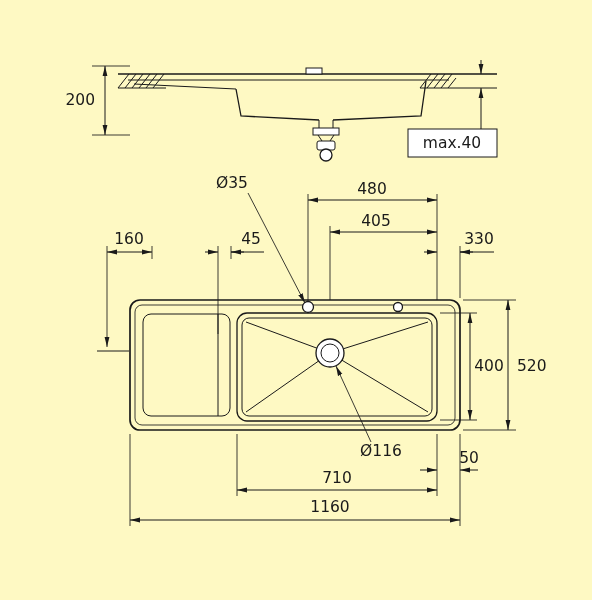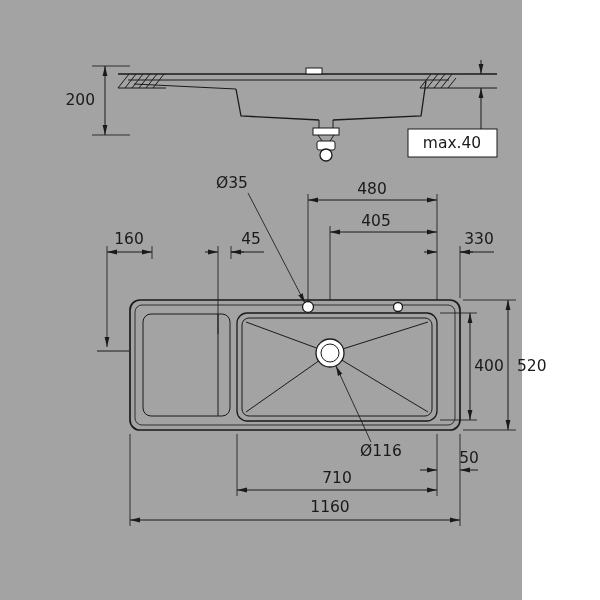--- a/index.html
+++ b/index.html
@@ -2,21 +2,21 @@
 <html><head>
 <meta charset="utf-8">
 <style>
   html,body{margin:0;padding:0;}
   body{
     width:600px;height:600px;
     background:#ffffff;
     font-family:"DejaVu Sans", sans-serif;
     overflow:hidden;
   }
-  .stage{position:relative;width:522px;height:600px;background:#a3a3a3;}
+  .stage{position:relative;width:592px;height:600px;background:#fef9c3;}
   svg{position:absolute;left:0;top:0;}
   .ln{stroke:#1a1a1a;fill:none;stroke-width:1;}
   .ln-bold{stroke:#1a1a1a;fill:none;stroke-width:1.7;}
   .ln-med{stroke:#1a1a1a;fill:none;stroke-width:1.3;}
   .ln-thin{stroke:#1a1a1a;fill:none;stroke-width:0.85;}
   .fill-white{fill:#ffffff;}
   text{
     font-family:"DejaVu Sans", sans-serif;
     font-size:15.5px;
     fill:#1a1a1a;

